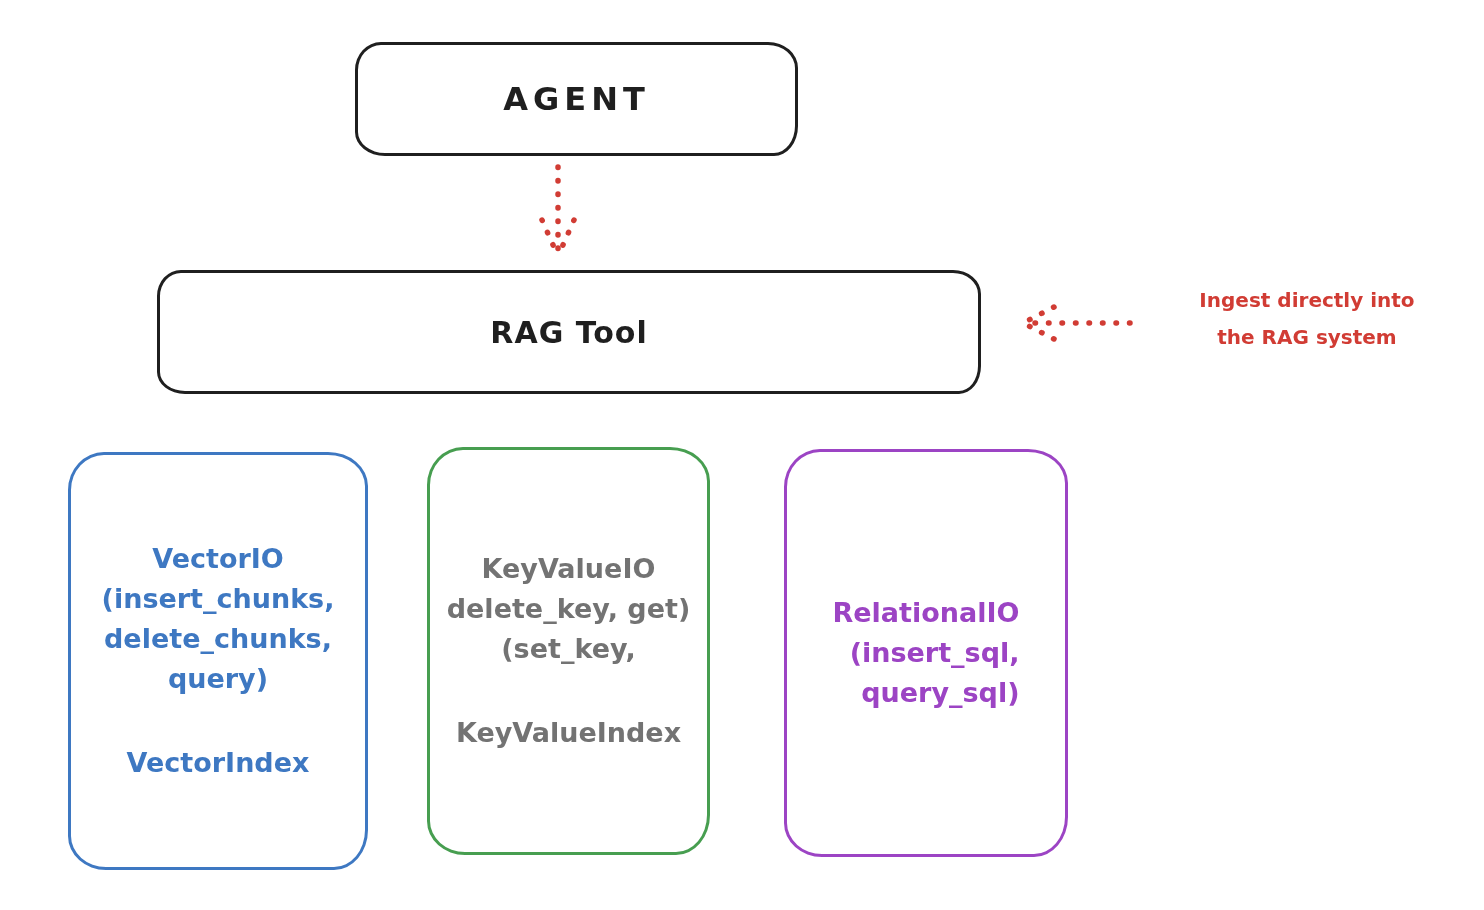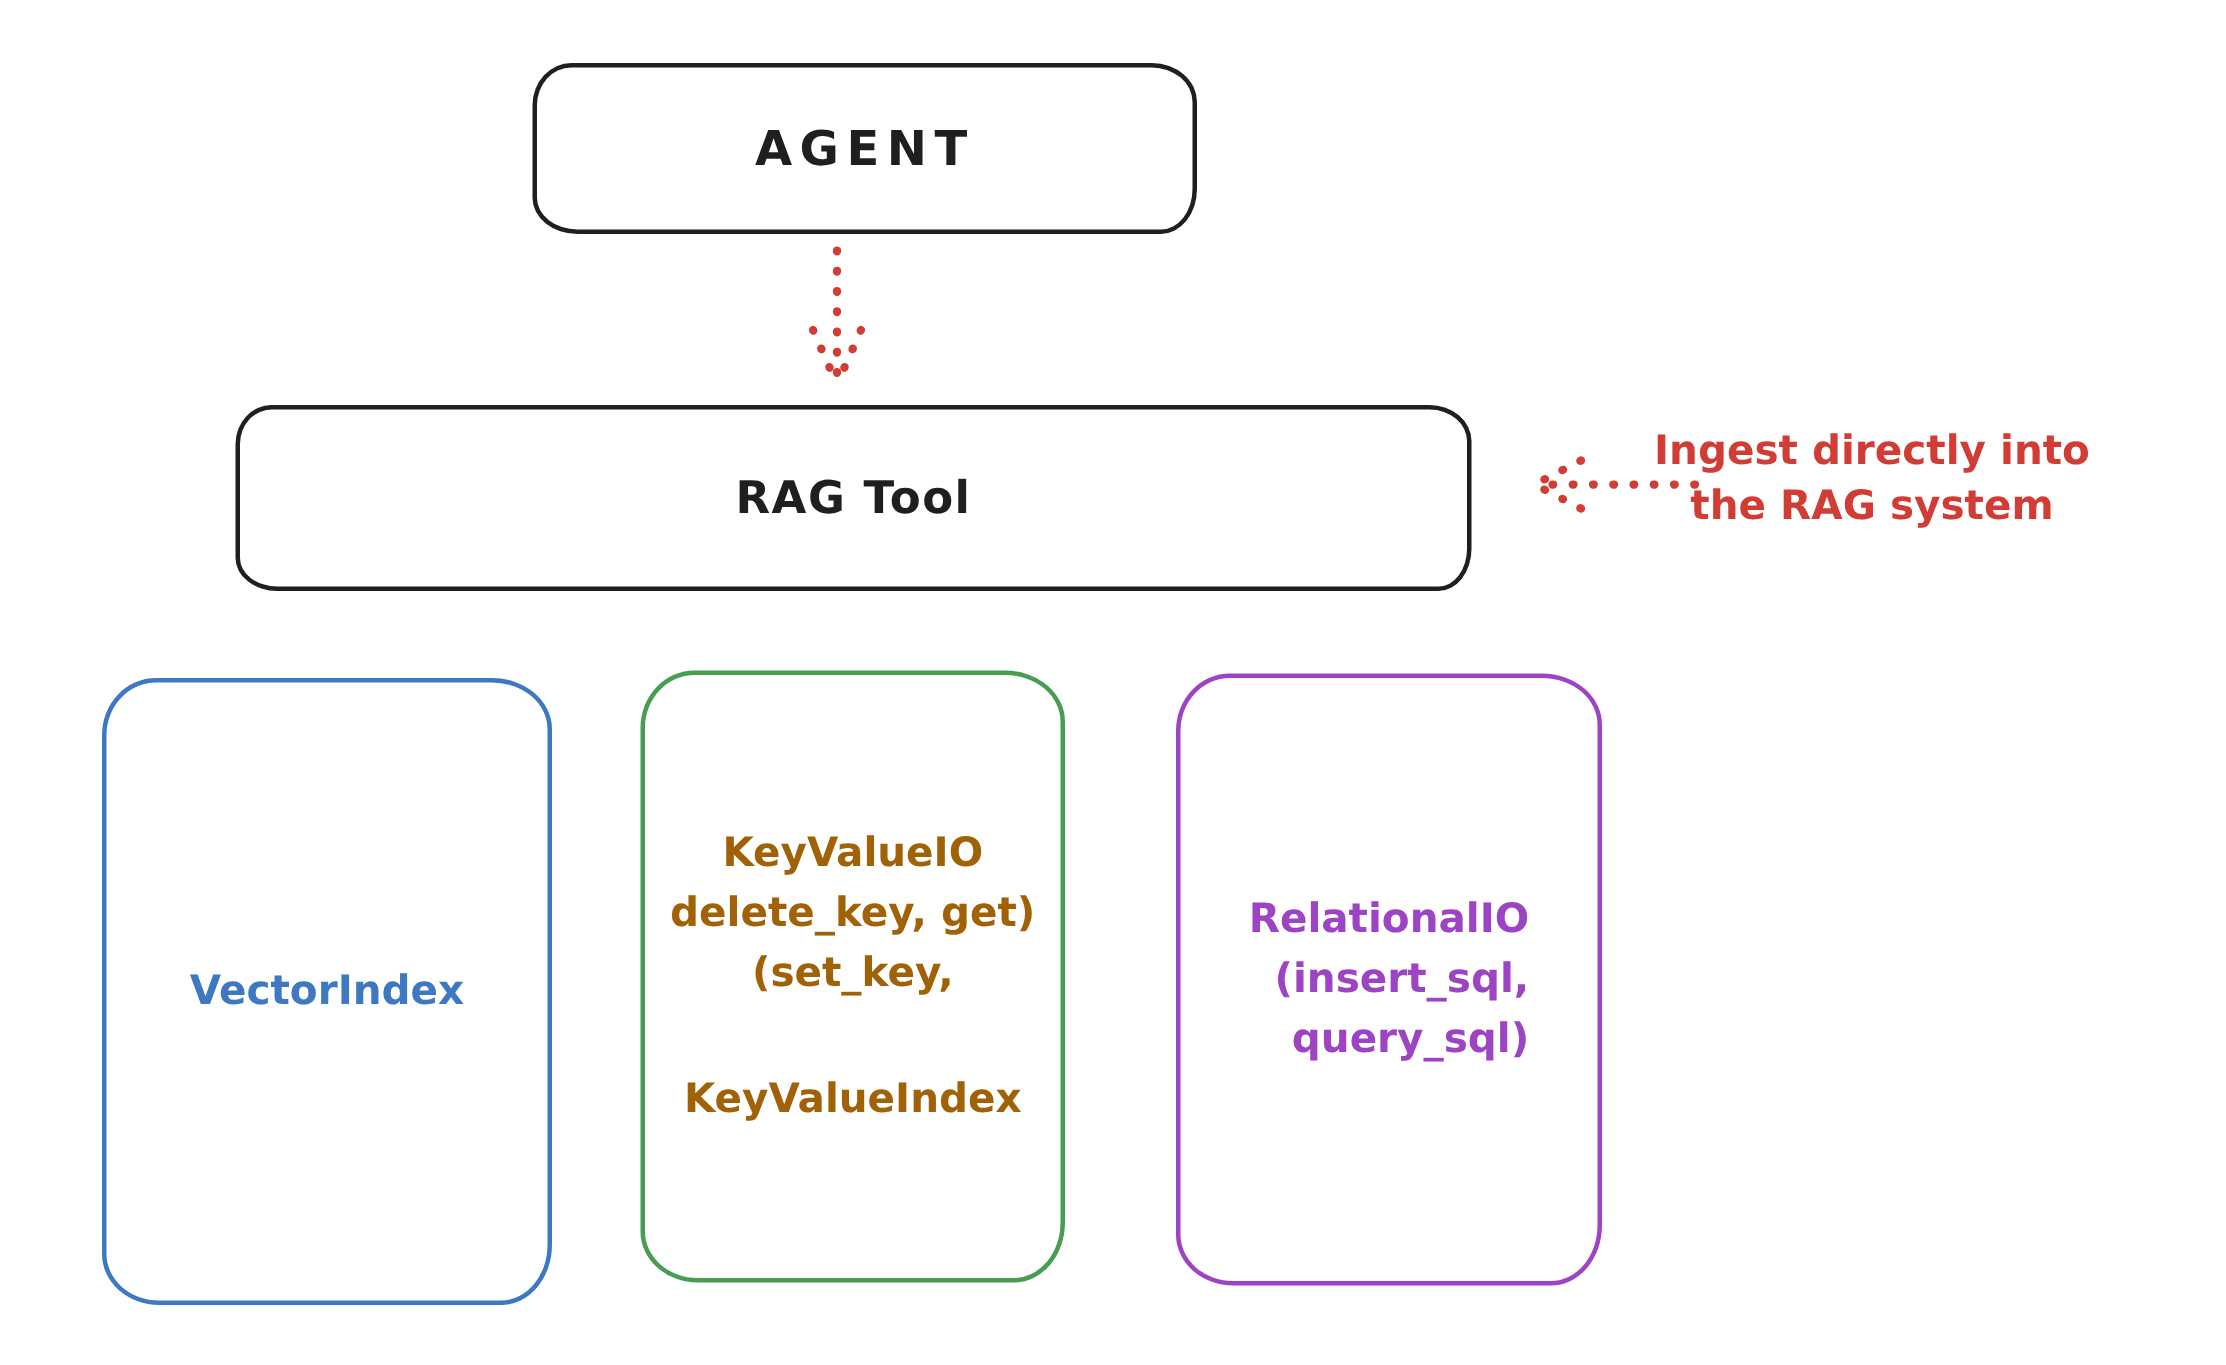--- a/index.html
+++ b/index.html
@@ -58,25 +58,25 @@
     stroke: currentColor;
     stroke-width: 5.5;
     stroke-linecap: round;
     stroke-dasharray: 0.5 13;
   }
   .arrow-down { left: 528px; top: 162px; }
   .arrow-left { left: 1012px; top: 300px; }
   
   .annotation {
     position: absolute;
-    left: 1070px; top: 282px;
+    left: 1129px; top: 282px;
     width: 356px;
     text-align: center;
     color: var(--red);
-    font-size: 27px;
+    font-size: 20px;
     font-weight: 700;
     line-height: 37px;
   }
   
   .card {
     position: absolute;
     border: 3px solid;
     border-radius: 36px 40px 34px 38px / 38px 34px 40px 34px;
     background: #ffffff;
     display: flex;
@@ -118,24 +118,30 @@
     <line x1="42" y1="7" x2="13" y2="22"></line>
     <line x1="42" y1="39" x2="13" y2="24"></line>
   </svg>
 
   <div class="annotation">
     <div>Ingest directly into</div>
     <div>the RAG system</div>
   </div>
 
   <div class="card card-0" style="border-color: rgb(62, 120, 194); color: rgb(62, 120, 194);">
+    <div>
+      <div>VectorIO</div>
+      <div>(insert_chunks,</div>
+      <div>delete_chunks,</div>
+      <div>query)</div>
+    </div>
     <div>VectorIndex</div>
   </div>
 
-  <div class="card card-1" style="border-color: rgb(71, 158, 80); color: #a16207;">
+  <div class="card card-1" style="border-color: rgb(71, 158, 80); color: #737373;">
     <div>
       <div>KeyValueIO</div>
       <div>delete_key, get)</div>
       <div>(set_key,</div>
     </div>
     <div>KeyValueIndex</div>
   </div>
 
   <div class="card card-2" style="border-color: rgb(156, 68, 196); color: rgb(156, 68, 196); text-align: right;">
     <div>

